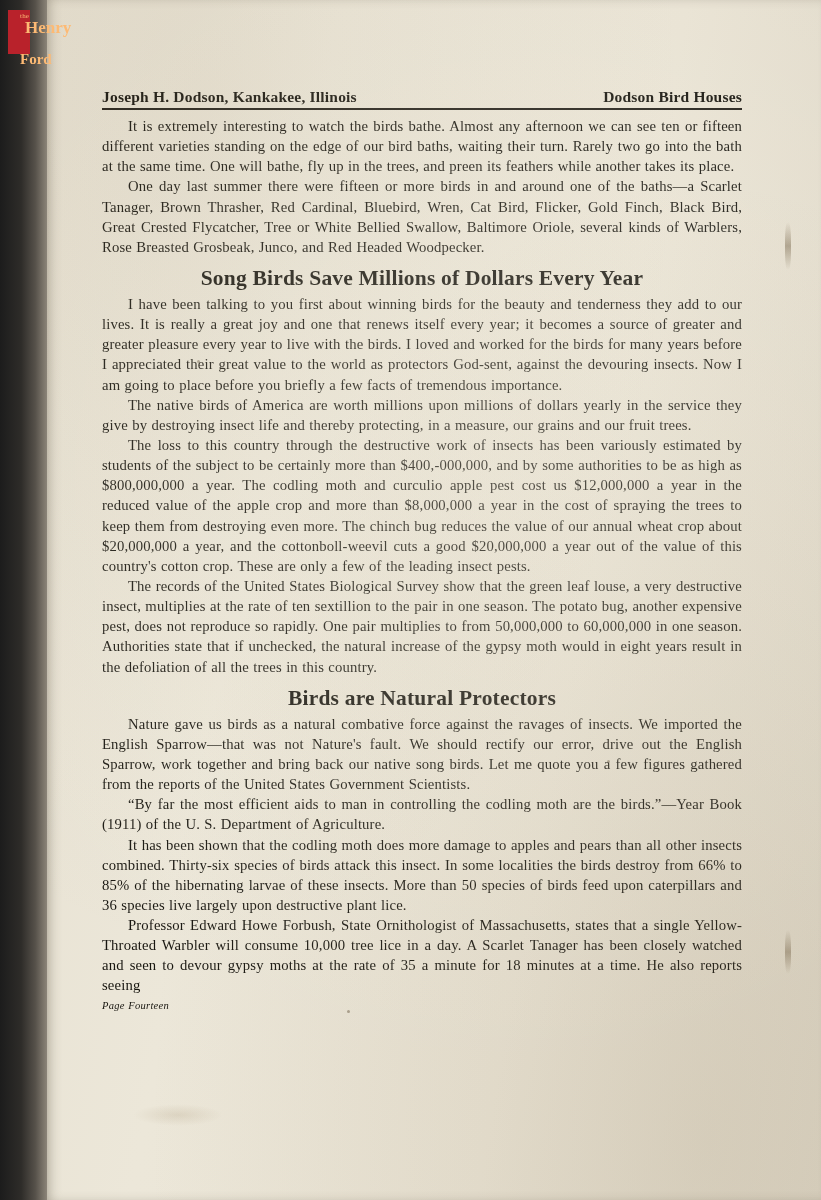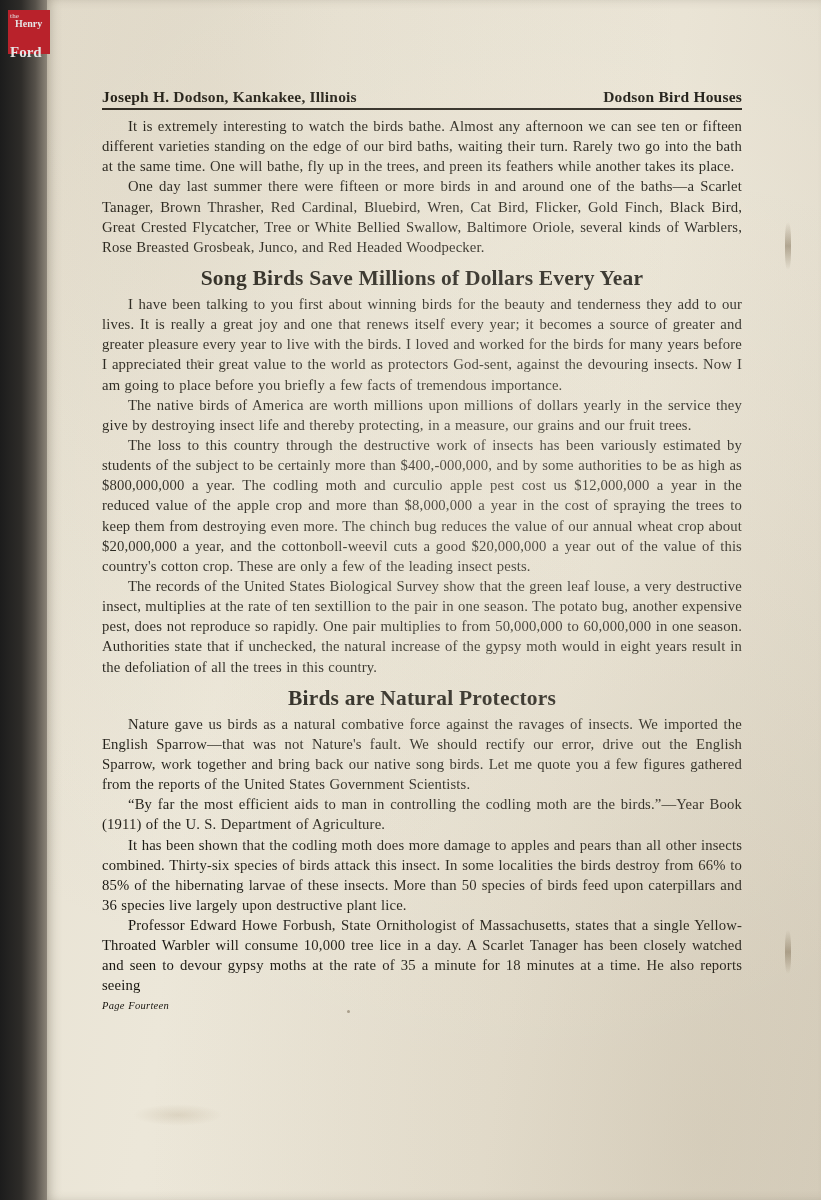--- a/index.html
+++ b/index.html
@@ -40,31 +40,31 @@
     background:
       radial-gradient(ellipse at 20% 8%, rgba(150,130,95,0.10), transparent 55%),
       radial-gradient(ellipse at 85% 95%, rgba(140,120,85,0.14), transparent 60%),
       radial-gradient(circle at 60% 40%, rgba(255,252,240,0.25), transparent 70%);
     pointer-events: none;
   }
   
   .logo {
     position: absolute;
     left: 8px; top: 10px;
-    width: 42px; height: 44px;
+    width: 22px; height: 44px;
     background: #b9222b;
-    color: #e5e5e5;
+    color: #fdba74;
     font-family: "Liberation Serif", serif;
     line-height: 1;
     z-index: 6;
-    padding: 3px 2px 0 2px;
+    padding: 3px 2px 0 12px;
     box-sizing: border-box;
   }
   .logo .the { font-size: 7px; display: block; letter-spacing: 0.2px; }
-  .logo .henry { font-size: 10px; display: block; font-weight: bold; margin-left: 5px; margin-top: -1px;}
+  .logo .henry { font-size: 17px; display: block; font-weight: bold; margin-left: 5px; margin-top: -1px;}
   .logo .ford { font-size: 15px; display: block; font-weight: bold; margin-top: 16px; }
 
   
   .content {
     position: absolute;
     left: 55px;
     top: 88px;
     width: 640px;
     color: #17150f;
   }

